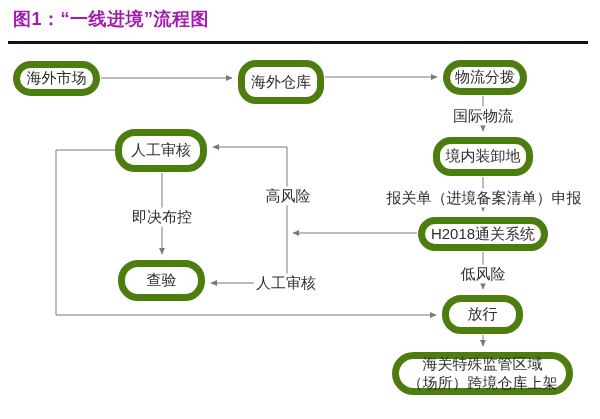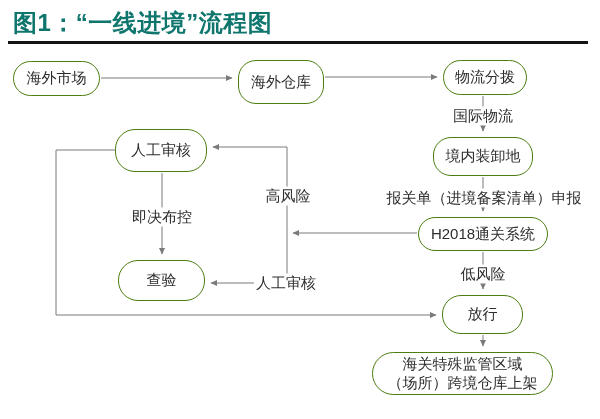--- a/index.html
+++ b/index.html
@@ -8,40 +8,40 @@
     width: 600px;
     height: 419px;
     background: #ffffff;
     font-family: "Liberation Sans", "DejaVu Sans", sans-serif;
     overflow: hidden;
   }
   .fig-title {
     position: absolute;
     left: 13px;
     top: 7px;
-    font-size: 24px;
+    font-size: 18px;
     font-weight: bold;
-    color: #0f766e;
+    color: #a21caf;
     letter-spacing: 0.5px;
     white-space: nowrap;
   }
   .title-rule {
     position: absolute;
     left: 8px;
     top: 41px;
     width: 580px;
     height: 3px;
     background: #141414;
   }
   .canvas { position: absolute; left: 0; top: 0; width: 600px; height: 419px; }
   svg.wires { position: absolute; left: 0; top: 0; }
   .node {
     position: absolute;
     box-sizing: border-box;
-    border: 1px solid #4d7c0f;
+    border: 7px solid #4d7c0f;
     border-radius: 18px;
     background: #ffffff;
     display: flex;
     align-items: center;
     justify-content: center;
     font-size: 15px;
     color: #2e2e2e;
     white-space: nowrap;
     line-height: 1.25;
   }
@@ -105,21 +105,21 @@
     </div>
     <div class="node" style="left:115px; top:129px; width:92px;  height:43px; border-radius:20px;">
       <span>人工审核</span>
     </div>
     <div class="node" style="left:118px; top:260px; width:87px;  height:41px; border-radius:20px;">
       <span>查验</span>
     </div>
     <div class="node" style="left:442px; top:295px; width:81px;  height:39px; border-radius:19px;">
       <span>放行</span>
     </div>
-    <div class="node big" style="left:372px; top:352px; width:181px; height:43px;">
+    <div class="node big" style="left:392px; top:352px; width:181px; height:43px;">
       <span>海关特殊监管区域</span>
       <span>（场所）跨境仓库上架</span>
     </div>
 
     <div class="elabel" style="left:484px; top:198px;">报关单（进境备案清单）申报</div>
     <div class="elabel" style="left:483px; top:116px;">国际物流</div>
     <div class="elabel" style="left:483px; top:274px;">低风险</div>
     <div class="elabel" style="left:288px; top:196px;">高风险</div>
     <div class="elabel" style="left:286px; top:283px;">人工审核</div>
     <div class="elabel" style="left:162px; top:217px;">即决布控</div>

